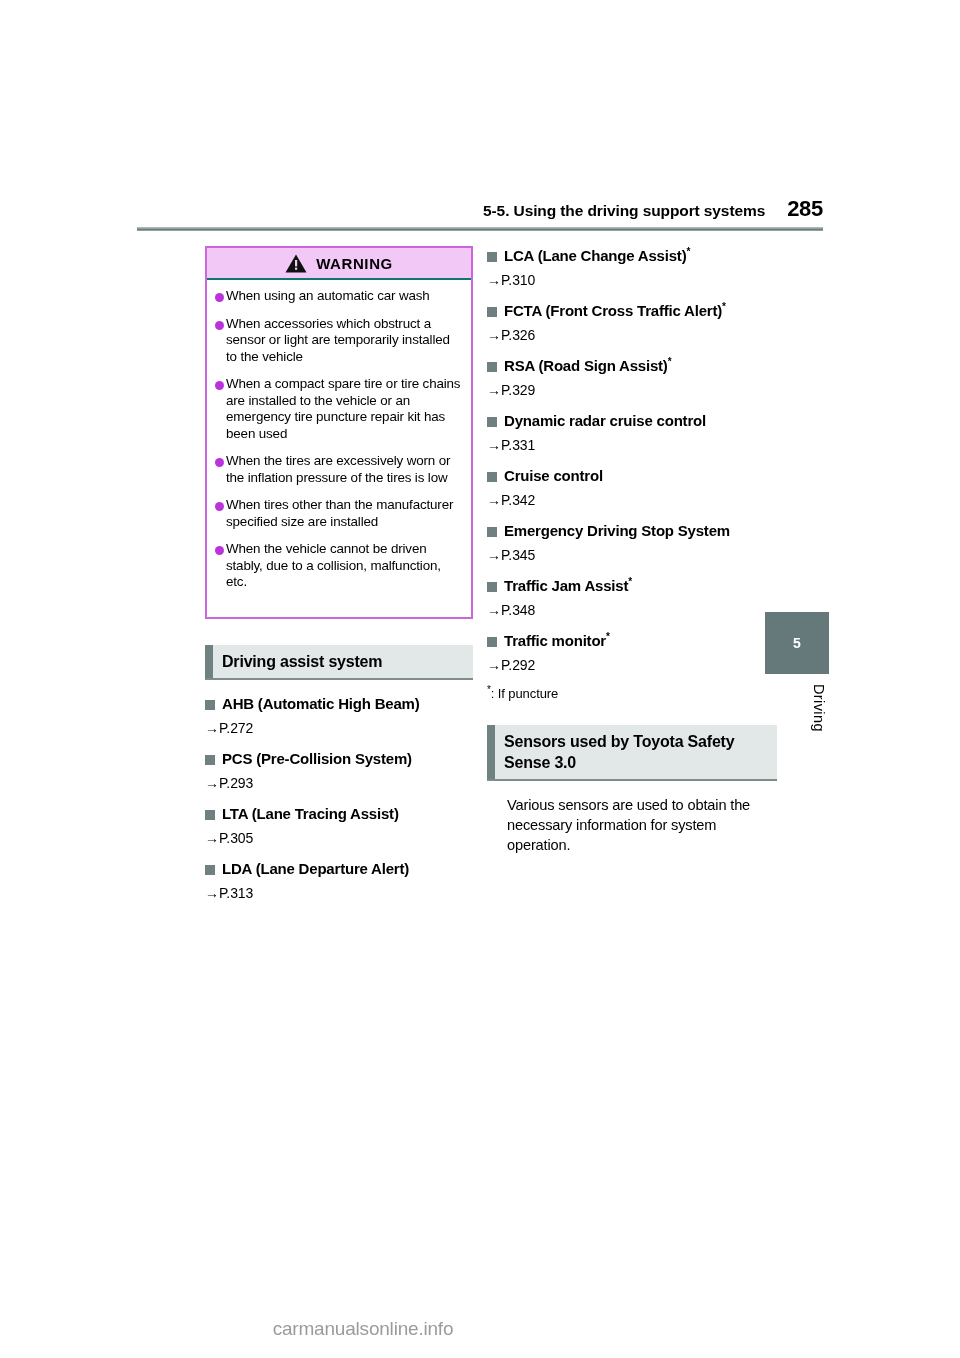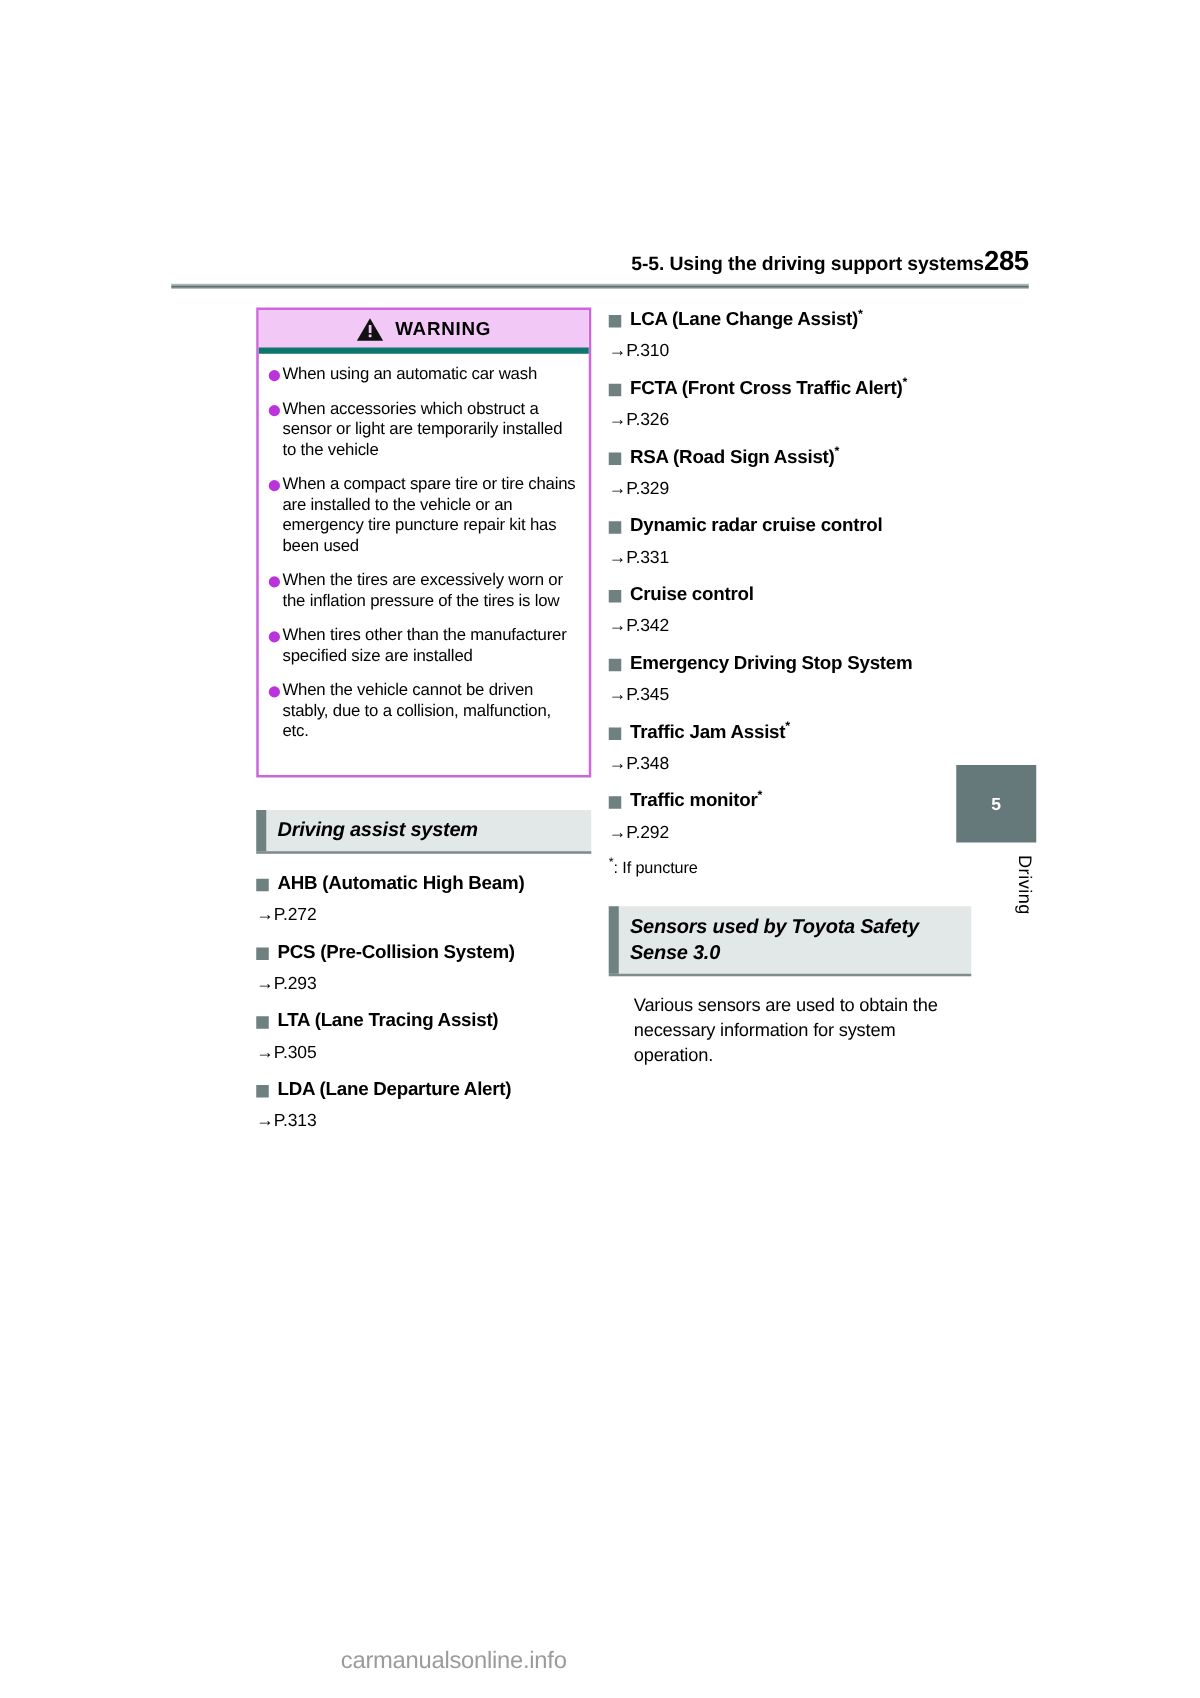--- a/index.html
+++ b/index.html
@@ -21,20 +21,21 @@
     position: absolute;
     left: 137px;
     top: 196px;
     width: 686px;
     height: 34px;
   }
   #header-title-row {
     display: flex;
     align-items: baseline;
     justify-content: flex-end;
+    gap: 22px;
     height: 26px;
   }
   .header-chapter {
     font-size: 15.5px;
     font-weight: bold;
     letter-spacing: -0.1px;
     white-space: nowrap;
   }
   .header-pageno {
     font-size: 22px;
@@ -63,21 +64,21 @@
 
   
   #warning-box {
     border: 2px solid #cc66dd;
     background: #ffffff;
     box-sizing: border-box;
     width: 268px;
   }
   #warning-head {
     background: #f2c8f7;
-    border-bottom: 5px solid #0f766e;
+    border-bottom: 2px solid #0f766e;
     height: 30px;
     display: flex;
     align-items: center;
     justify-content: center;
     gap: 9px;
   }
   .warn-triangle {
     display: block;
   }
   #warning-title {
@@ -122,21 +123,20 @@
     width: 8px;
     background: #6f8181;
     flex: 0 0 auto;
   }
   .section-title {
     font-size: 16px;
     font-weight: bold;
     line-height: 21px;
     padding: 6px 8px 6px 9px;
     letter-spacing: -0.2px;
-    font-style: italic;
   }
 
   
   .item-entry { margin-bottom: 2px; }
   .item-head {
     display: flex;
     align-items: flex-start;
   }
   .item-square {
     width: 10px;

